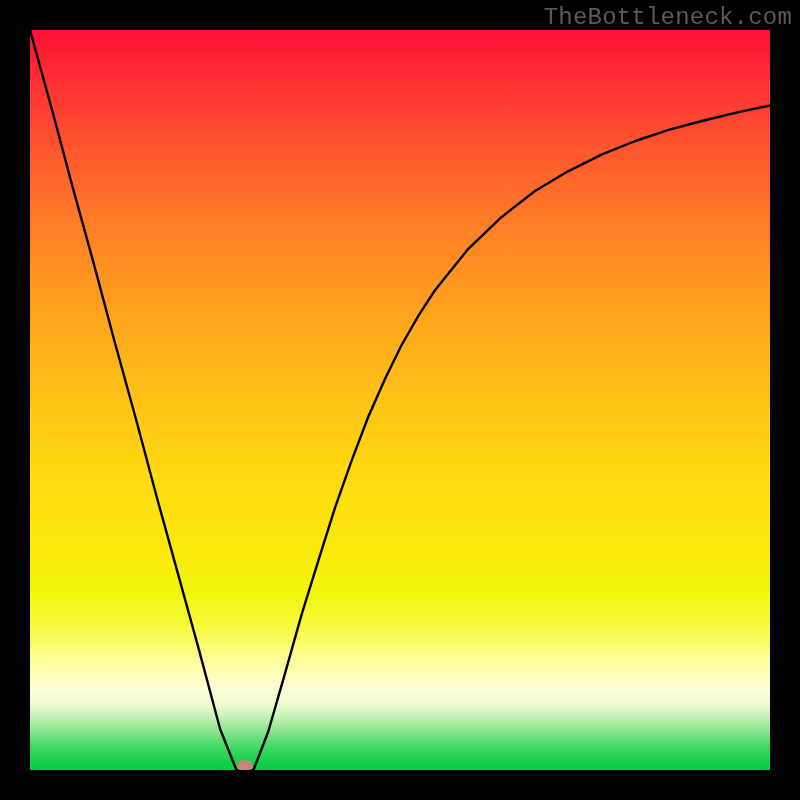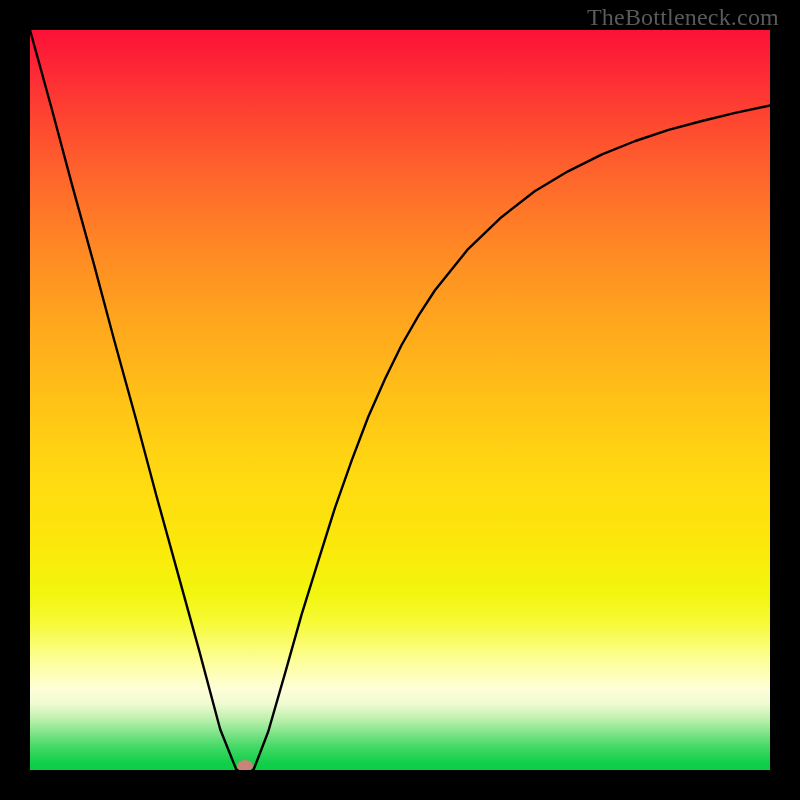--- a/index.html
+++ b/index.html
@@ -6,22 +6,22 @@
   html, body { width: 800px; height: 800px; overflow: hidden; background: #000; }
   .frame {
     position: relative;
     width: 800px;
     height: 800px;
     background: #000;
   }
   .watermark {
     position: absolute;
     top: 4px;
-    right: 21px;
-    font-family: Liberation Serif, serif;
+    right: 8px;
+    font-family: Liberation Mono, monospace;
     font-size: 24px;
     font-weight: 500;
     color: #5a5a5a;
     letter-spacing: 0.2px;
     z-index: 10;
   }
   .plot-area {
     position: absolute;
     left: 30px;
     top: 30px;

